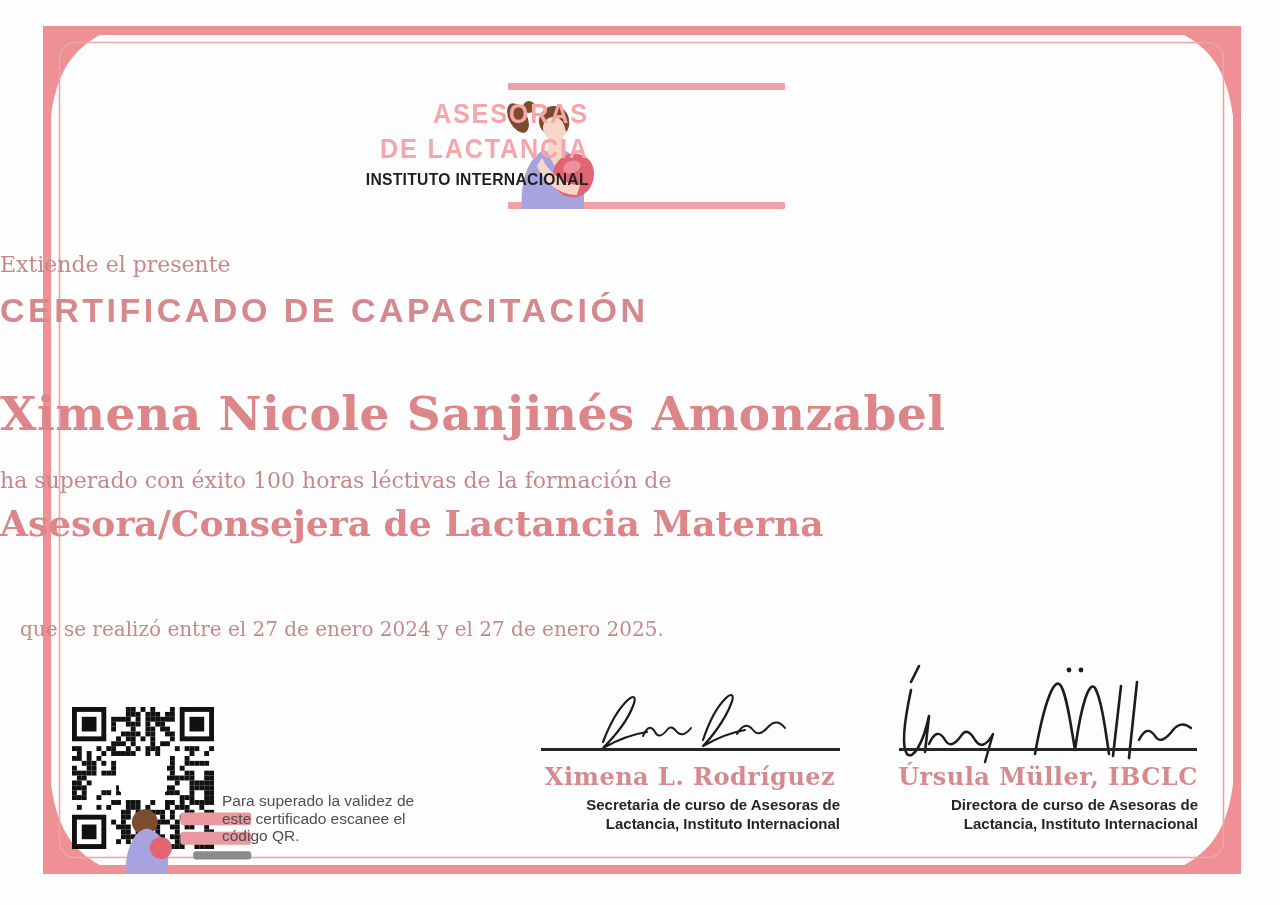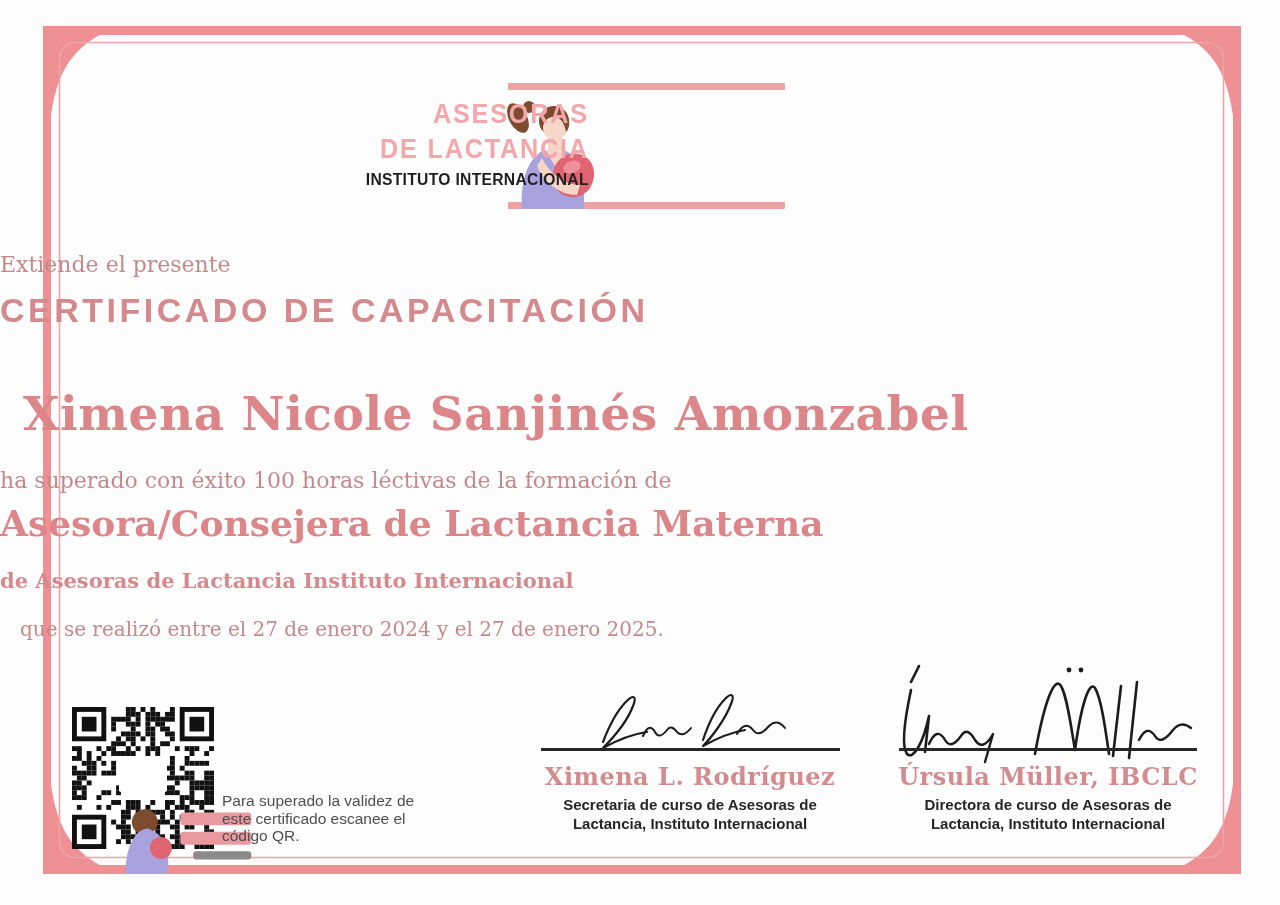--- a/index.html
+++ b/index.html
@@ -33,21 +33,21 @@
   }
 
   
   .serif{font-family:"DejaVu Serif","Liberation Serif",serif;}
   .intro{top:252px;font-size:22px;color:#c5898b;}
   .title{
     top:291px;font-size:34px;letter-spacing:3.5px;color:#d5898c;
     font-weight:600;font-family:"Liberation Sans",sans-serif;
   }
   .accredit{top:342px;font-size:22px;color:#c5898b;}
-  .recipient{top:386px;font-size:47px;font-weight:bold;color:#dd868a;letter-spacing:0.5px;padding-left:23px;}
+  .recipient{top:386px;font-size:47px;font-weight:bold;color:#dd868a;letter-spacing:0.5px;}
   .achievement{top:468px;font-size:22px;color:#c5898b;}
   .course{top:502px;font-size:36px;font-weight:bold;color:#dd868a;}
   .issuer{top:568px;font-size:21px;font-weight:bold;color:#d5898c;}
   .dates{top:617px;font-size:20px;color:#c5898b;margin-left:20px;}
 
   
   .sig-script{position:absolute;}
   .sig-script path{fill:none;stroke:#1c1c1c;stroke-linecap:round;stroke-linejoin:round;}
   .sig-line{position:absolute;top:748px;height:3px;background:#262626;}
   .sig-line.left{left:541px;width:299px;}
@@ -58,21 +58,21 @@
     font-weight:bold;font-size:24px;color:#d48b8e;letter-spacing:0.5px;white-space:nowrap;
   }
   .sig-name.left{left:540px;}
   .sig-name.right{left:898px;}
   .sig-role{
     position:absolute;top:795px;width:300px;text-align:center;
     font-size:15px;line-height:19px;font-weight:bold;color:#262626;
   }
   .sig-role.left{left:540px;}
   .sig-role.right{left:898px;}
-  .sig-role span{display:block;}
+  .sig-role span{display:block;text-align:right;}
 
   
   .qr-wrap{position:absolute;left:72px;top:707px;width:142px;height:142px;background:#fff;}
   .qr-wrap svg{position:absolute;left:0;top:0;width:142px;height:142px;}
   .qr-logo{
     position:absolute;left:47px;top:57px;width:48px;height:28px;background:#fff;
     border-radius:2px;display:flex;align-items:center;justify-content:center;gap:2px;
   }
   .qr-note{
     position:absolute;left:222px;top:792px;width:200px;
@@ -122,21 +122,20 @@
       <div class="logo-l2">DE LACTANCIA</div>
       <div class="logo-l3">INSTITUTO INTERNACIONAL</div>
     </div>
   </div>
 
   <div class="abs center serif intro">Extiende el presente</div>
   <div class="abs center title">CERTIFICADO DE CAPACITACIÓN</div>
   <div class="abs center serif recipient">Ximena Nicole Sanjinés Amonzabel</div>
   <div class="abs center serif achievement">ha superado con éxito 100 horas léctivas de la formación de</div>
   <div class="abs center serif course">Asesora/Consejera de Lactancia Materna</div>
-  <div class="abs center serif issuer">de Asesoras de Lactancia Instituto Internacional</div>
   <div class="abs center serif dates">que se realizó entre el 27 de enero 2024 y el 27 de enero 2025.</div>
 
   <div>
     <svg class="sig-script" style="left:575px;top:682px;width:230px;height:72px" viewBox="0 0 230 72" aria-hidden="true">
       <path d="M28,60 C44,18 66,4 58,24 C52,40 36,58 28,66 C46,56 58,52 72,50" stroke-width="2.2"></path>
       <path d="M68,54 Q74,40 80,50 Q84,58 92,48 Q96,42 102,50 Q108,56 116,46" stroke-width="2"></path>
       <path d="M128,58 C142,16 164,2 156,22 C150,38 136,56 128,64 C146,54 158,50 170,48" stroke-width="2.2"></path>
       <path d="M162,52 Q170,38 178,48 Q184,56 194,44 Q202,36 210,46" stroke-width="2"></path>
     </svg>
     <div class="sig-line left"></div>

